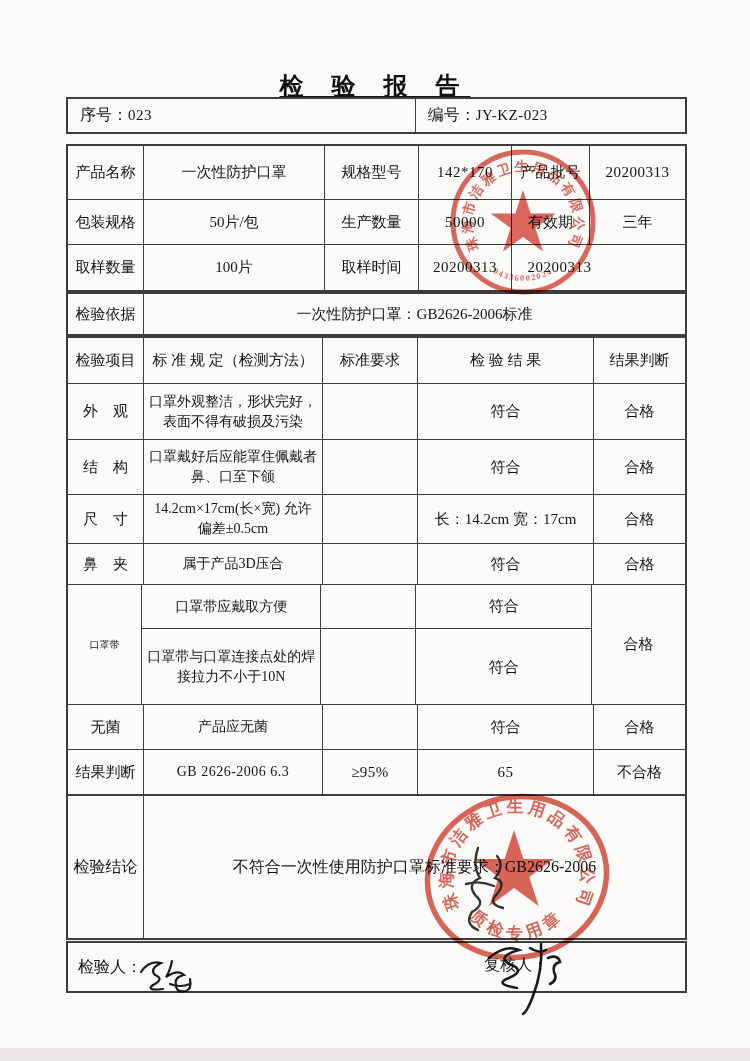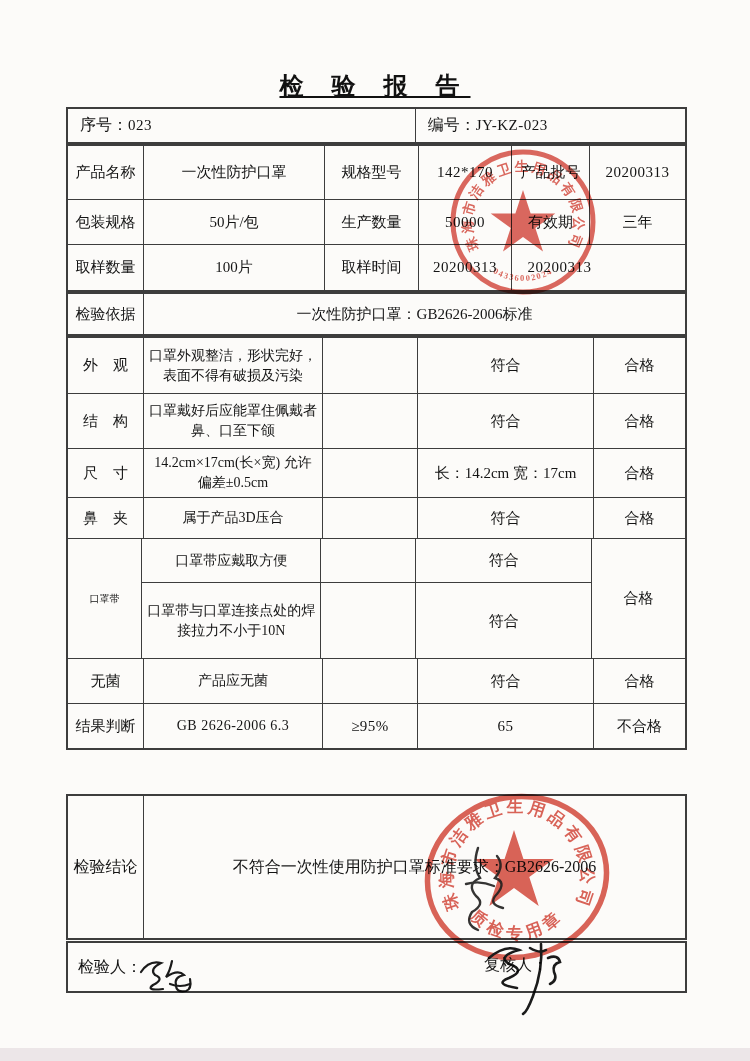--- a/index.html
+++ b/index.html
@@ -19,21 +19,21 @@
   .row { display:flex; width:100%; border-bottom:1.6px solid #3d3d3d; }
   .row:last-child { border-bottom:none; }
   .c { border-right:1.6px solid #3d3d3d; display:flex; align-items:center; justify-content:center;
        text-align:center; font-size:15px; line-height:1.4; padding:2px 4px; }
   .c:last-child { border-right:none; }
   .c.left { justify-content:flex-start; text-align:left; padding-left:12px; }
   .lbl { font-size:15px; }
   .val { font-size:15px; }
   .num { font-size:15px; letter-spacing:0.5px; }
   
-  .secA { top:107px; height:37px;font-family:Liberation Serif, serif; }
+  .secA { top:97px; height:37px;font-family:Liberation Serif, serif; }
   .secA .c { font-size:16px; }
   .wA1 { width:350px; } .wA2 { width:271px; }
   
   .secB { top:144px; height:148px; }
   .rB1 { height:54px; } .rB2 { height:45px; } .rB3 { height:45px; }
   .wB1{width:76px;} .wB2{width:181px;} .wB3{width:94px;} .wB4{width:93px;} .wB5{width:78px;} .wB6{width:95px;}
   
   .secC { top:292px; height:44px; }
   .wC1 { width:76px; } .wC2 { width:541px; }
   
@@ -111,20 +111,27 @@
   </div>
 
   <div class="sec secC">
     <div class="row" style="height:100%">
       <div class="c wC1 lbl">检验依据</div>
       <div class="c wC2 val">一次性防护口罩：GB2626-2006标准</div>
     </div>
   </div>
 
   <div class="sec secD">
+    <div class="row head rh-head">
+      <div class="c wD1">检验项目</div>
+      <div class="c wD2">标 准 规 定（检测方法）</div>
+      <div class="c wD3">标准要求</div>
+      <div class="c wD4">检 验 结 果</div>
+      <div class="c wD5">结果判断</div>
+    </div>
     <div class="row rh0">
       <div class="c wD1">外　观</div>
       <div class="c wD2 std">口罩外观整洁，形状完好，表面不得有破损及污染</div>
       <div class="c wD3"></div>
       <div class="c wD4">符合</div>
       <div class="c wD5">合格</div>
     </div>
     <div class="row rh1">
       <div class="c wD1">结　构</div>
       <div class="c wD2 std">口罩戴好后应能罩住佩戴者鼻、口至下颌</div>

